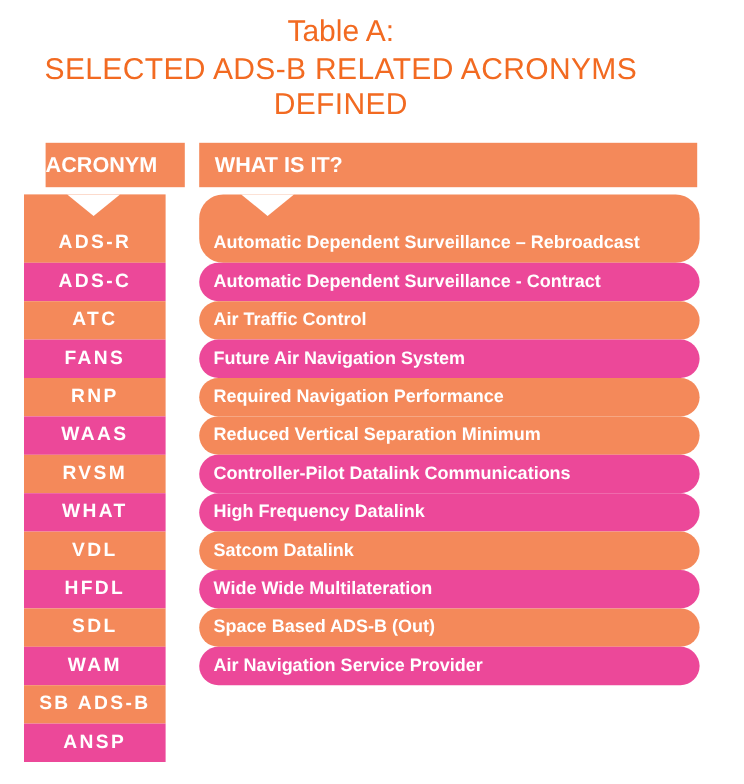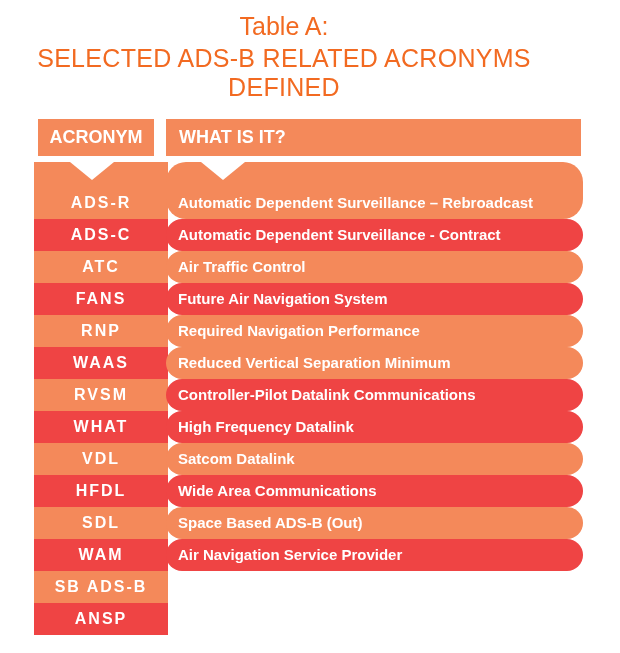--- a/index.html
+++ b/index.html
@@ -1,29 +1,29 @@
 <!DOCTYPE html>
 <html><head>
 <meta charset="utf-8">
 <style>
   html, body { margin: 0; padding: 0; background: #ffffff; }
   body { width: 620px; height: 653px; position: relative; overflow: hidden; font-family: "Liberation Sans", "DejaVu Sans", sans-serif; }
   .title { position: absolute; left: 0; width: 568px; text-align: center; color: #F26A21; }
   .title-1 { top: 12px; font-size: 25px; }
   .title-2 { top: 44px; font-size: 25px; letter-spacing: 0.3px; }
   .hdr { position: absolute; top: 119px; height: 37px; background: #F4895A; color: #fff; font-weight: bold; font-size: 18px; line-height: 37px; box-sizing: border-box; }
-  .hdr-acr { left: 38px; width: 116px; text-align: center; }
+  .hdr-acr { left: 38px; width: 116px; text-align: left; }
   .hdr-def { left: 166px; width: 415px; padding-left: 13px; }
   .col { position: absolute; top: 162px; }
-  .col-acr { left: 34px; width: 134px; }
+  .col-acr { left: 20px; width: 118px; }
   .col-def { left: 166px; width: 417px; }
   .row { height: 32px; box-sizing: border-box; color: #fff; font-weight: bold; font-size: 15.5px; line-height: 32px; white-space: nowrap; position: relative; }
   .row.first { height: 57px; padding-top: 25px; }
   .row.dark { background: #F4895A; }
-  .row.light { background: #ef4444; }
+  .row.light { background: #ec4899; }
   .col-acr .row { text-align: center; letter-spacing: 2px; font-size: 16px; }
   .col-def .row { padding-left: 12px; font-size: 15px; border-radius: 20px; }
   .tri { position: absolute; top: 0; width: 0; height: 0; border-left: 22px solid transparent; border-right: 22px solid transparent; border-top: 18px solid #ffffff; }
   .col-acr .tri { left: 36px; }
   .col-def .tri { left: 35px; }
 </style>
 </head>
 <body>
 
 <div class="title title-1">Table A:</div>
@@ -52,16 +52,16 @@
 <div class="col col-def">
   <div class="row dark first"><span class="tri"></span><span>Automatic Dependent Surveillance – Rebroadcast</span></div>
   <div class="row light">Automatic Dependent Surveillance - Contract</div>
   <div class="row dark">Air Traffic Control</div>
   <div class="row light">Future Air Navigation System</div>
   <div class="row dark">Required Navigation Performance</div>
   <div class="row dark">Reduced Vertical Separation Minimum</div>
   <div class="row light">Controller-Pilot Datalink Communications</div>
   <div class="row light">High Frequency Datalink</div>
   <div class="row dark">Satcom Datalink</div>
-  <div class="row light">Wide Area Communications</div>
+  <div class="row light">Wide Wide Multilateration</div>
   <div class="row dark">Space Based ADS-B (Out)</div>
   <div class="row light">Air Navigation Service Provider</div>
 </div>
 
 </body></html>

